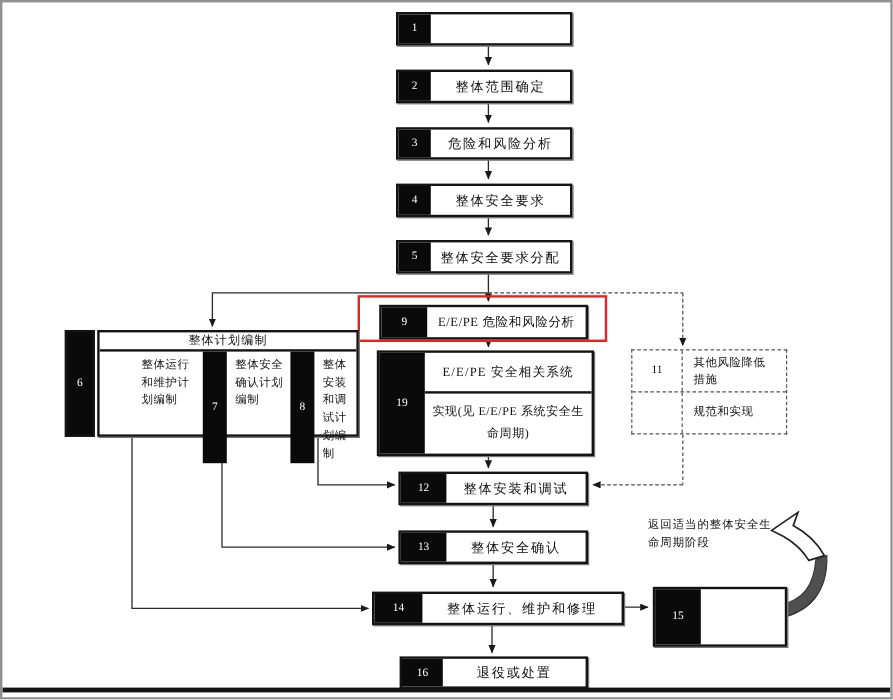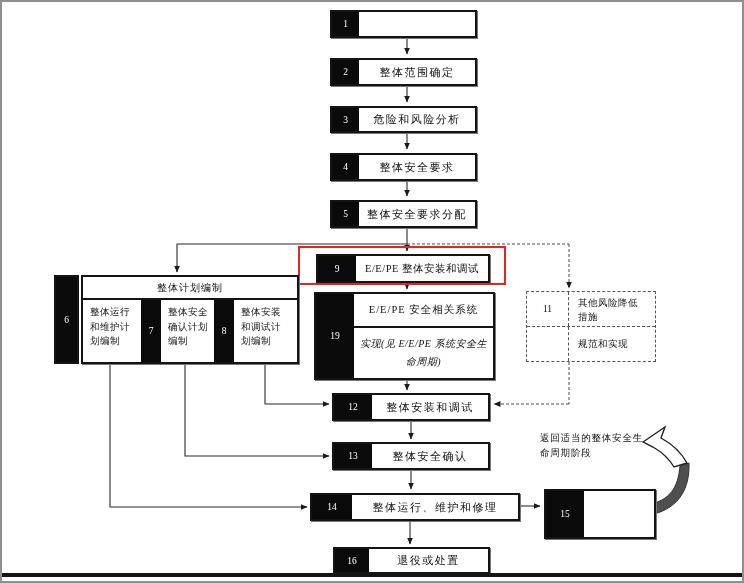--- a/index.html
+++ b/index.html
@@ -13,39 +13,39 @@
   .fbox{position:absolute;display:flex;background:#fff;border:2px solid #141414;box-sizing:border-box;box-shadow:1px 1px 0 #777;}
   .num{background:#0a0a0a;color:#fff;display:flex;align-items:center;justify-content:center;
        font-size:9.5px;flex:0 0 auto;}
   .lbl{flex:1;display:flex;align-items:center;justify-content:center;font-size:11px;letter-spacing:1.5px;}
   .w27{width:27px}.w34{width:34px}.w38{width:38px}.w40{width:40px}.w20{width:20px}
   
   #box10{flex-direction:row;}
   #box10 .b10-col{flex:1;display:flex;flex-direction:column;}
   #box10 .b10-top{height:32px;border-bottom:2px solid #141414;display:flex;align-items:center;justify-content:center;font-size:10.5px;letter-spacing:1px;}
   #box10 .b10-bot{flex:1;display:flex;align-items:center;justify-content:center;text-align:center;font-size:10px;letter-spacing:0.5px;line-height:1.8;}
-  #box10 .b10-bot span{display:block;width:128px;font-style:italic;}
+  #box10 .b10-bot span{display:block;width:128px;}
   
   #box11{position:absolute;border:1.5px dashed #555;background:#fff;box-sizing:border-box;display:flex;flex-direction:column;}
   #box11 .r{flex:1;display:flex;}
   #box11 .r.top{border-bottom:1.5px dashed #555;}
   #box11 .c-num{width:41px;border-right:1.5px dashed #555;display:flex;align-items:center;justify-content:center;font-size:9.5px;}
   #box11 .c-txt{flex:1;font-size:9.5px;line-height:1.5;padding:4px 2px 0 9px;letter-spacing:0.5px;}
   #box11 .r.bot .c-txt{display:flex;align-items:center;padding-top:0;}
   #box11 .c-txt span{display:block;max-width:66px;}
   
   #highlight{position:absolute;left:296px;top:244px;width:208px;height:39px;border:2px solid #e4251f;box-sizing:border-box;background:transparent;}
   
   #plan-num6{position:absolute;left:52px;top:273px;width:25px;height:89px;border:2px solid #141414;box-sizing:border-box;}
   #plan-group{position:absolute;left:79px;top:273px;width:218px;height:89px;border:2px solid #141414;background:#fff;box-sizing:border-box;display:flex;flex-direction:column;box-shadow:1px 1px 0 #777;}
   #plan-header{height:21px;border-bottom:2px solid #141414;display:flex;align-items:center;justify-content:center;font-size:10px;letter-spacing:1px;}
   #plan-row{flex:1;display:flex;}
   .pg-cell{font-size:9.5px;line-height:1.55;padding:5px 4px 0 7px;letter-spacing:0.5px;box-sizing:border-box;}
   .pg-cell span{display:block;max-width:42px;}
-  .pg-c1{width:58px;} .pg-c2{width:53px;} .pg-c3{flex:1;}
+  .pg-c1{width:58px;margin-left:28px;} .pg-c2{width:53px;} .pg-c3{flex:1;}
   
   #box15 .lbl{justify-content:flex-start;text-align:left;font-size:9.5px;line-height:1.5;letter-spacing:0.5px;padding-left:9px;}
   #box15 .lbl span{display:block;width:46px;}
   
   #return-note{position:absolute;left:538px;top:429px;width:110px;font-size:9.5px;line-height:1.55;letter-spacing:0.8px;}
 </style>
 </head>
 <body>
 
 <div id="stage">
@@ -100,21 +100,21 @@
     <div class="num w27">4</div>
     <div class="lbl">整体安全要求</div>
   </div>
   <div class="fbox" style="left:328px;top:198px;width:147px;height:28px">
     <div class="num w27">5</div>
     <div class="lbl">整体安全要求分配</div>
   </div>
 
   <div class="fbox" style="left:314px;top:252px;width:174px;height:29px">
     <div class="num w38">9</div>
-    <div class="lbl" style="font-size:10.5px;letter-spacing:0.5px">E/E/PE 整体安装和调试</div>
+    <div class="lbl" style="font-size:10.5px;letter-spacing:0.5px">E/E/PE 危险和风险分析</div>
   </div>
   <div id="highlight"></div>
 
   <div class="fbox" id="box10" style="left:312px;top:290px;width:181px;height:88px">
     <div class="num w38">19</div>
     <div class="b10-col">
       <div class="b10-top">E/E/PE 安全相关系统</div>
       <div class="b10-bot">
           <span>实现(见 E/E/PE 系统安全生命周期)</span>
         </div>

